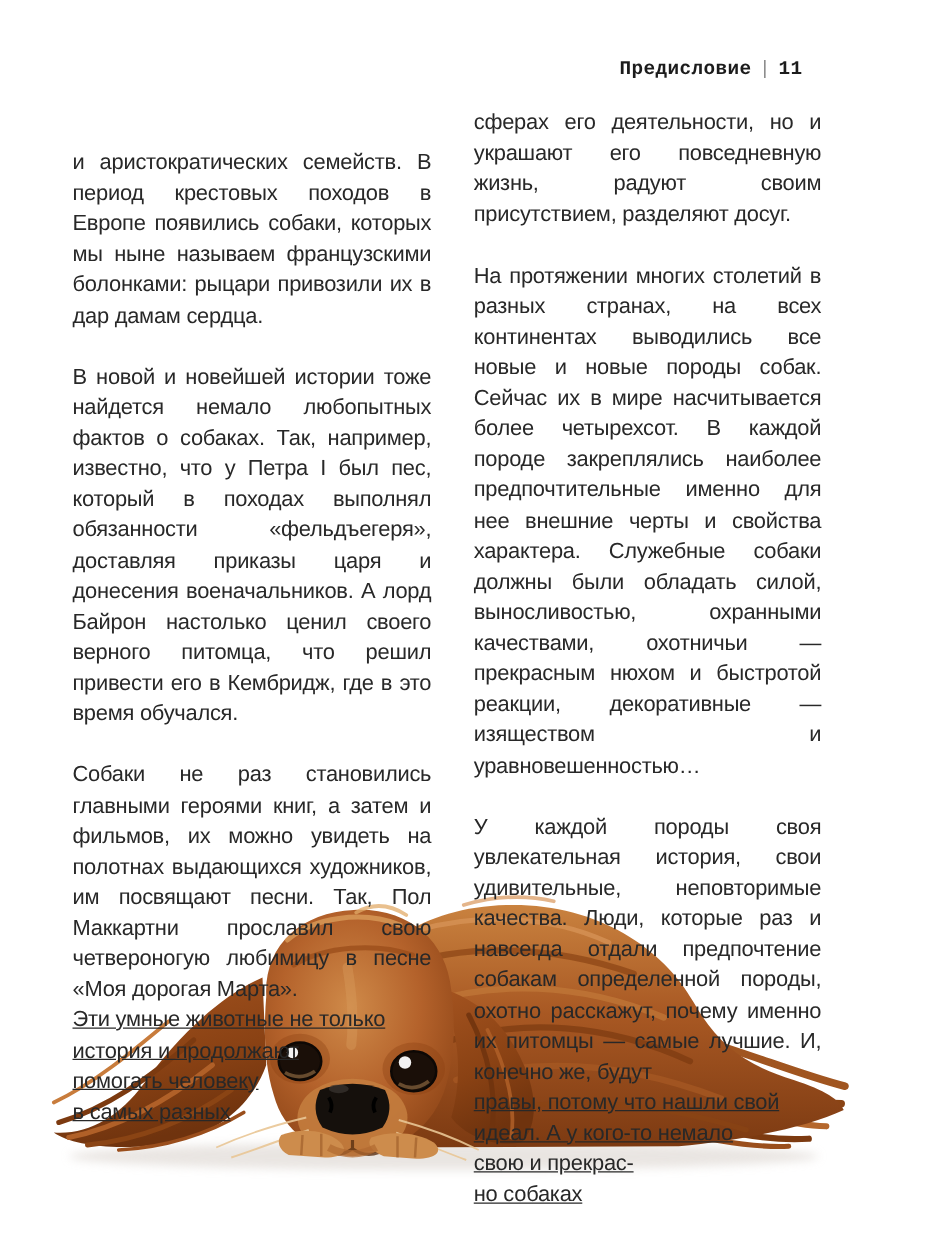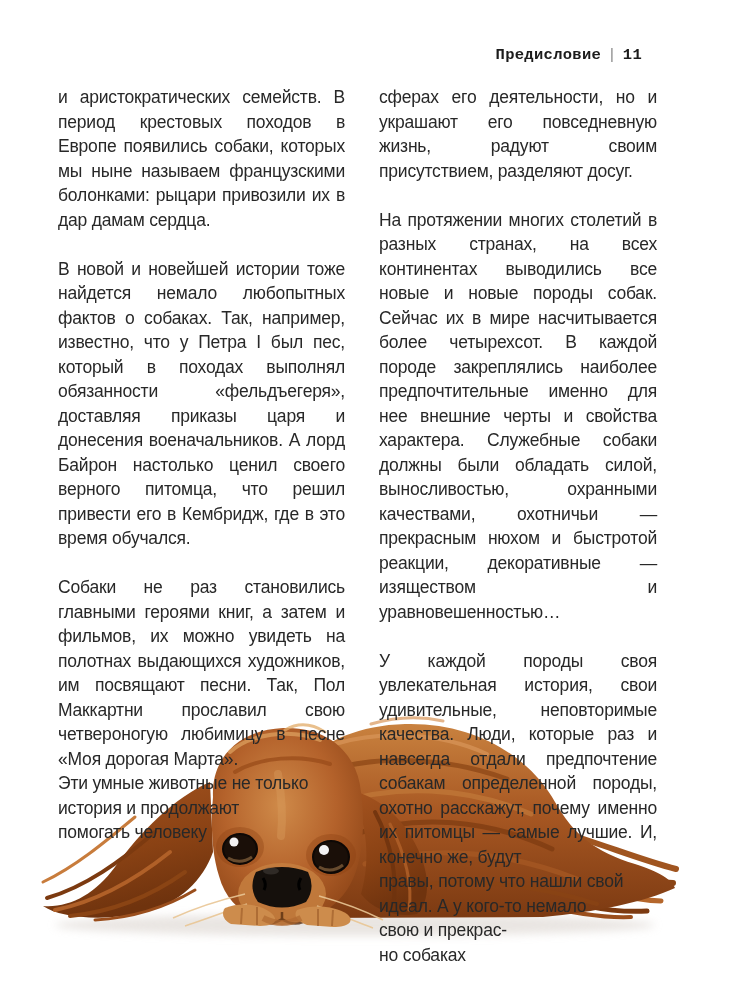--- a/index.html
+++ b/index.html
@@ -12,48 +12,49 @@
     position:absolute;top:46px;left:362px;width:280px;
     text-align:right;font-size:15.5px;font-weight:bold;
     color:#1c1c1c;letter-spacing:.3px;font-family:Liberation Mono, monospace;
   }
   .page-header .sep{font-weight:normal;color:#8a8a8a;margin:0 6px;}
   .col{
     position:absolute;top:85px;z-index:2;
     font-size:17.5px;line-height:24.5px;letter-spacing:-0.2px;
     color:#282828;text-align:justify;
   }
-  .col-left{left:58px;width:287px;}
+  .col-left{left:58px;width:287px;margin-top:32px;}
   .col-right{left:379px;width:278px;}
   .col p{margin:0 0 24.5px 0;text-align:justify;}
   .col p:last-of-type{margin-bottom:0;}
   .wrap-lines{margin-top:0;}
   .col-left .wrap-lines{text-align:left;}
   .col-right .wrap-lines{}
-  .wrap-line{line-height:24.5px;white-space:nowrap;}
+  .wrap-line{line-height:24.5px;white-space:nowrap;text-decoration:underline;}
   figure.dog{
     position:absolute;left:35px;top:712px;width:660px;height:240px;
     margin:0;z-index:1;
   }
 </style>
 </head>
 <body>
 
 <header class="page-header">
   <span>Предисловие</span><span class="sep">|</span><span>11</span>
 </header>
 
 <div class="col col-left">
   <p>и аристократических семейств. В период крестовых походов в Европе появились собаки, которых мы ныне называем французскими болонками: рыцари привозили их в дар дамам сердца.</p>
   <p>В новой и новейшей истории тоже найдется немало любопытных фактов о собаках. Так, например, известно, что у Петра I был пес, который в походах выполнял обязанности «фельдъегеря», доставляя приказы царя и донесения военачальников. А лорд Байрон настолько ценил своего верного питомца, что решил привести его в Кембридж, где в это время обучался.</p>
   <p>Собаки не раз становились главными героями книг, а затем и фильмов, их можно увидеть на полотнах выдающихся художников, им посвящают песни. Так, Пол Маккартни прославил свою четвероногую любимицу в песне «Моя дорогая Марта».</p>
   <div class="wrap-lines">
       <div class="wrap-line">Эти умные животные не только</div>
       <div class="wrap-line">история и продолжают</div>
       <div class="wrap-line">помогать человеку</div>
+      <div class="wrap-line">в самых разных</div>
     </div>
 </div>
 
 <div class="col col-right">
   <p>сферах его деятельности, но и украшают его повседневную жизнь, радуют своим присутствием, разделяют досуг.</p>
   <p>На протяжении многих столетий в разных странах, на всех континентах выводились все новые и новые породы собак. Сейчас их в мире насчитывается более четырехсот. В каждой породе закреплялись наиболее предпочтительные именно для нее внешние черты и свойства характера. Служебные собаки должны были обладать силой, выносливостью, охранными качествами, охотничьи — прекрасным нюхом и быстротой реакции, декоративные — изяществом и уравновешенностью…</p>
   <p>У каждой породы своя увлекательная история, свои удивительные, неповторимые качества. Люди, которые раз и навсегда отдали предпочтение собакам определенной породы, охотно расскажут, почему именно их питомцы — самые лучшие. И, конечно же, будут</p>
   <div class="wrap-lines">
       <div class="wrap-line">правы, потому что нашли свой</div>
       <div class="wrap-line">идеал. А у кого-то немало</div>

